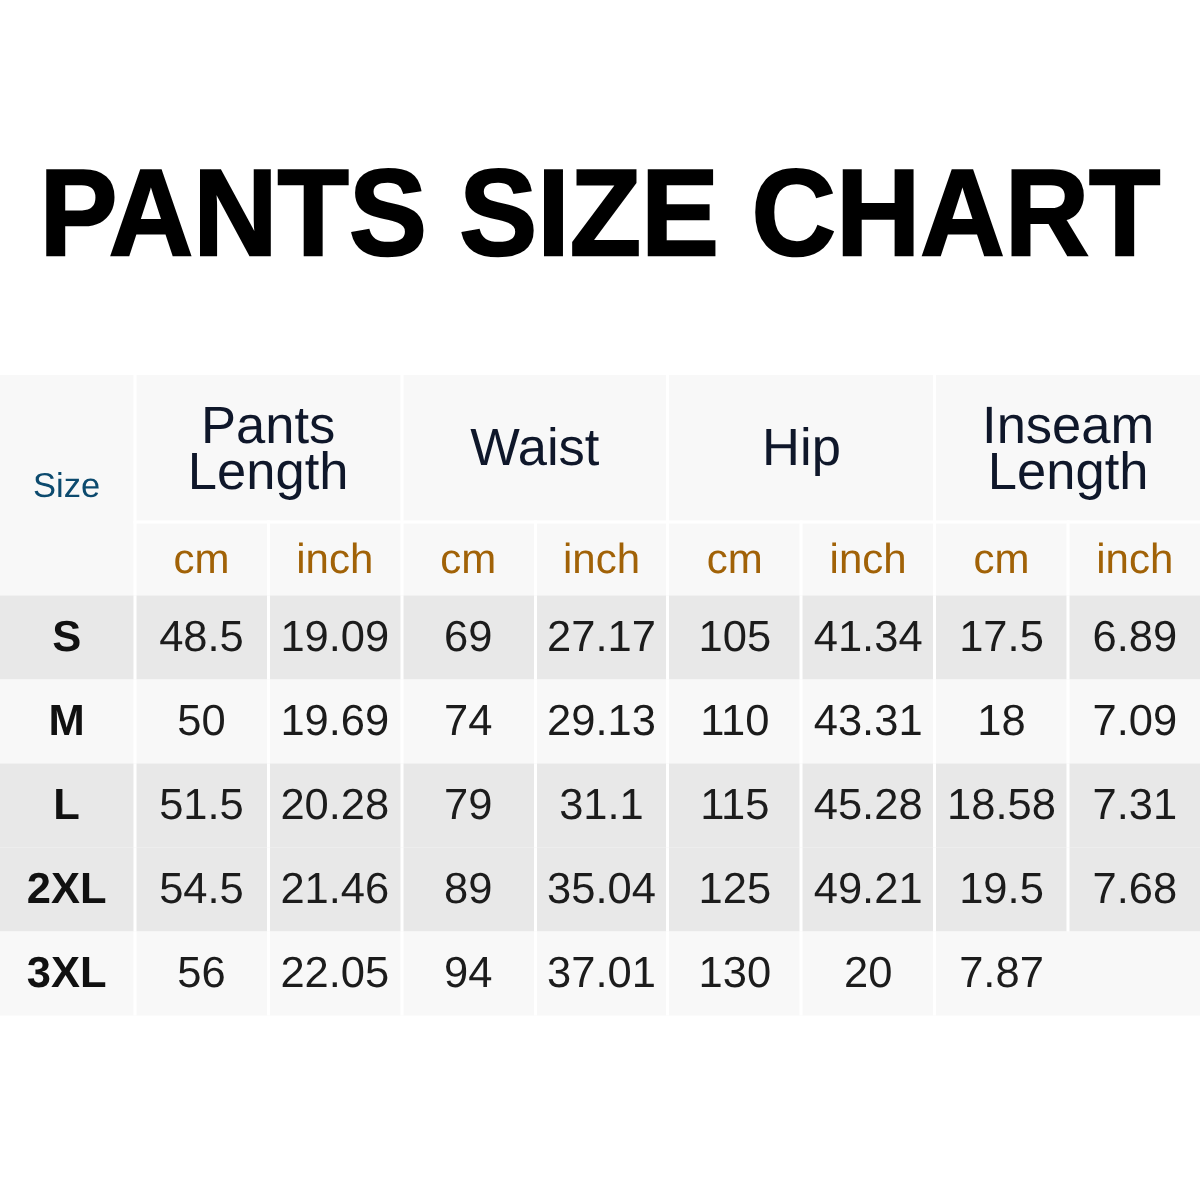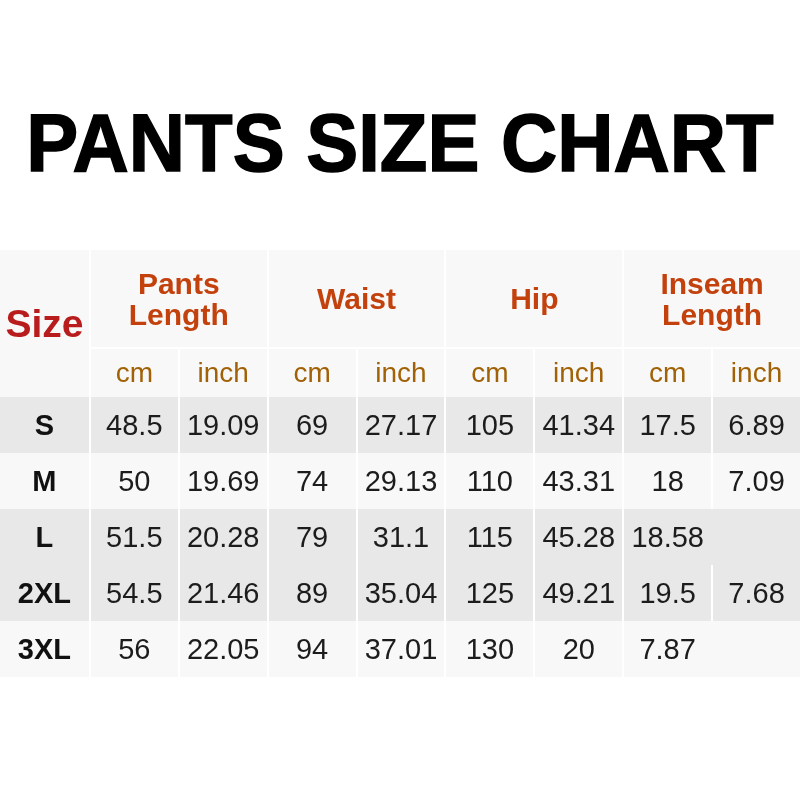--- a/index.html
+++ b/index.html
@@ -26,23 +26,23 @@
   }
   
   .size-table { margin-top: 60px; width: 800px; }
   .thead {
     display: grid;
     grid-template-columns: repeat(9, 1fr);
     grid-template-rows: 97px 50px;
     background: #f8f8f8;
   }
   .cellc { display: flex; align-items: center; justify-content: center; text-align: center; }
-  .corner { grid-row: 1 / 3; grid-column: 1; font-size: 39px; font-weight: bold; color: #b91c1c; }
+  .corner { grid-row: 1 / 3; grid-column: 1; font-size: 23px; font-weight: normal; color: #0c4a6e; }
   .group {
-    grid-row: 1; font-size: 30px; font-weight: bold; color: #c2410c;
+    grid-row: 1; font-size: 35px; font-weight: normal; color: #0f172a;
     white-space: pre-line; line-height: 31px;
     border-left: 2px solid #fff;
   }
   .g0 { grid-column: 2 / span 2; }
   .g1 { grid-column: 4 / span 2; }
   .g2 { grid-column: 6 / span 2; }
   .g3 { grid-column: 8 / span 2; }
   .unit {
     grid-row: 2; font-size: 28px; color: #a16207;
     border-left: 2px solid #fff; border-top: 2px solid #fff; text-align: right;
@@ -112,20 +112,21 @@
 
   <div class="row shade">
     <div class="cellc size">L</div>
     <div class="cellc">51.5</div>
     <div class="cellc">20.28</div>
     <div class="cellc">79</div>
     <div class="cellc">31.1</div>
     <div class="cellc">115</div>
     <div class="cellc">45.28</div>
     <div class="cellc">18.58</div>
+    <div class="cellc">7.31</div>
   </div>
 
 
   <div class="row shade">
     <div class="cellc size">2XL</div>
     <div class="cellc">54.5</div>
     <div class="cellc">21.46</div>
     <div class="cellc">89</div>
     <div class="cellc">35.04</div>
     <div class="cellc">125</div>

